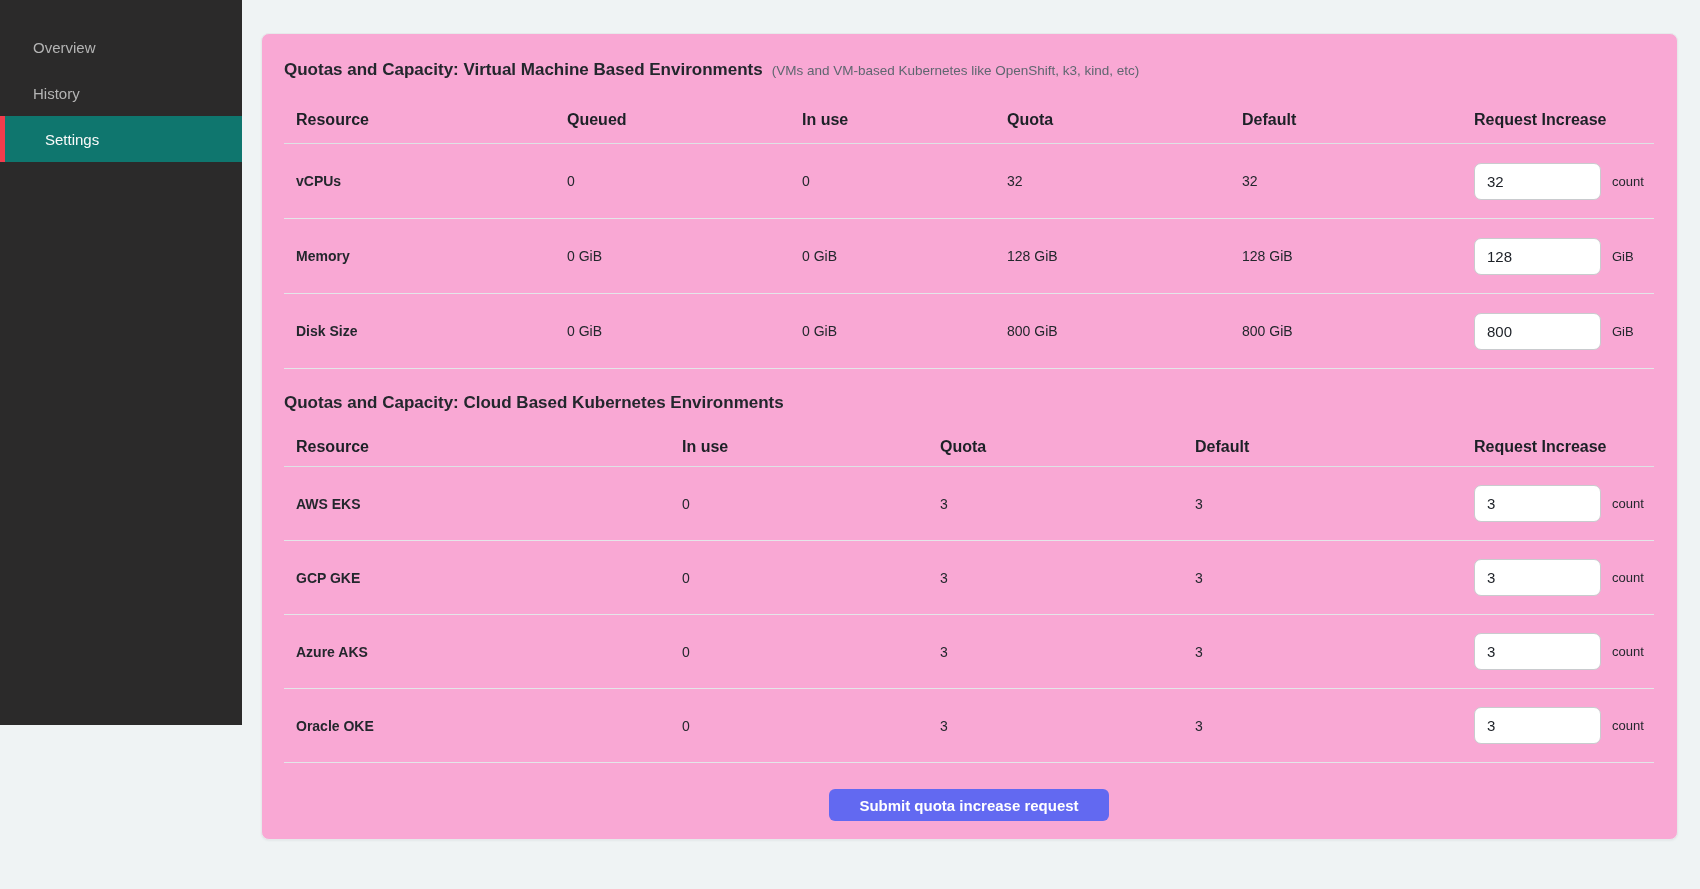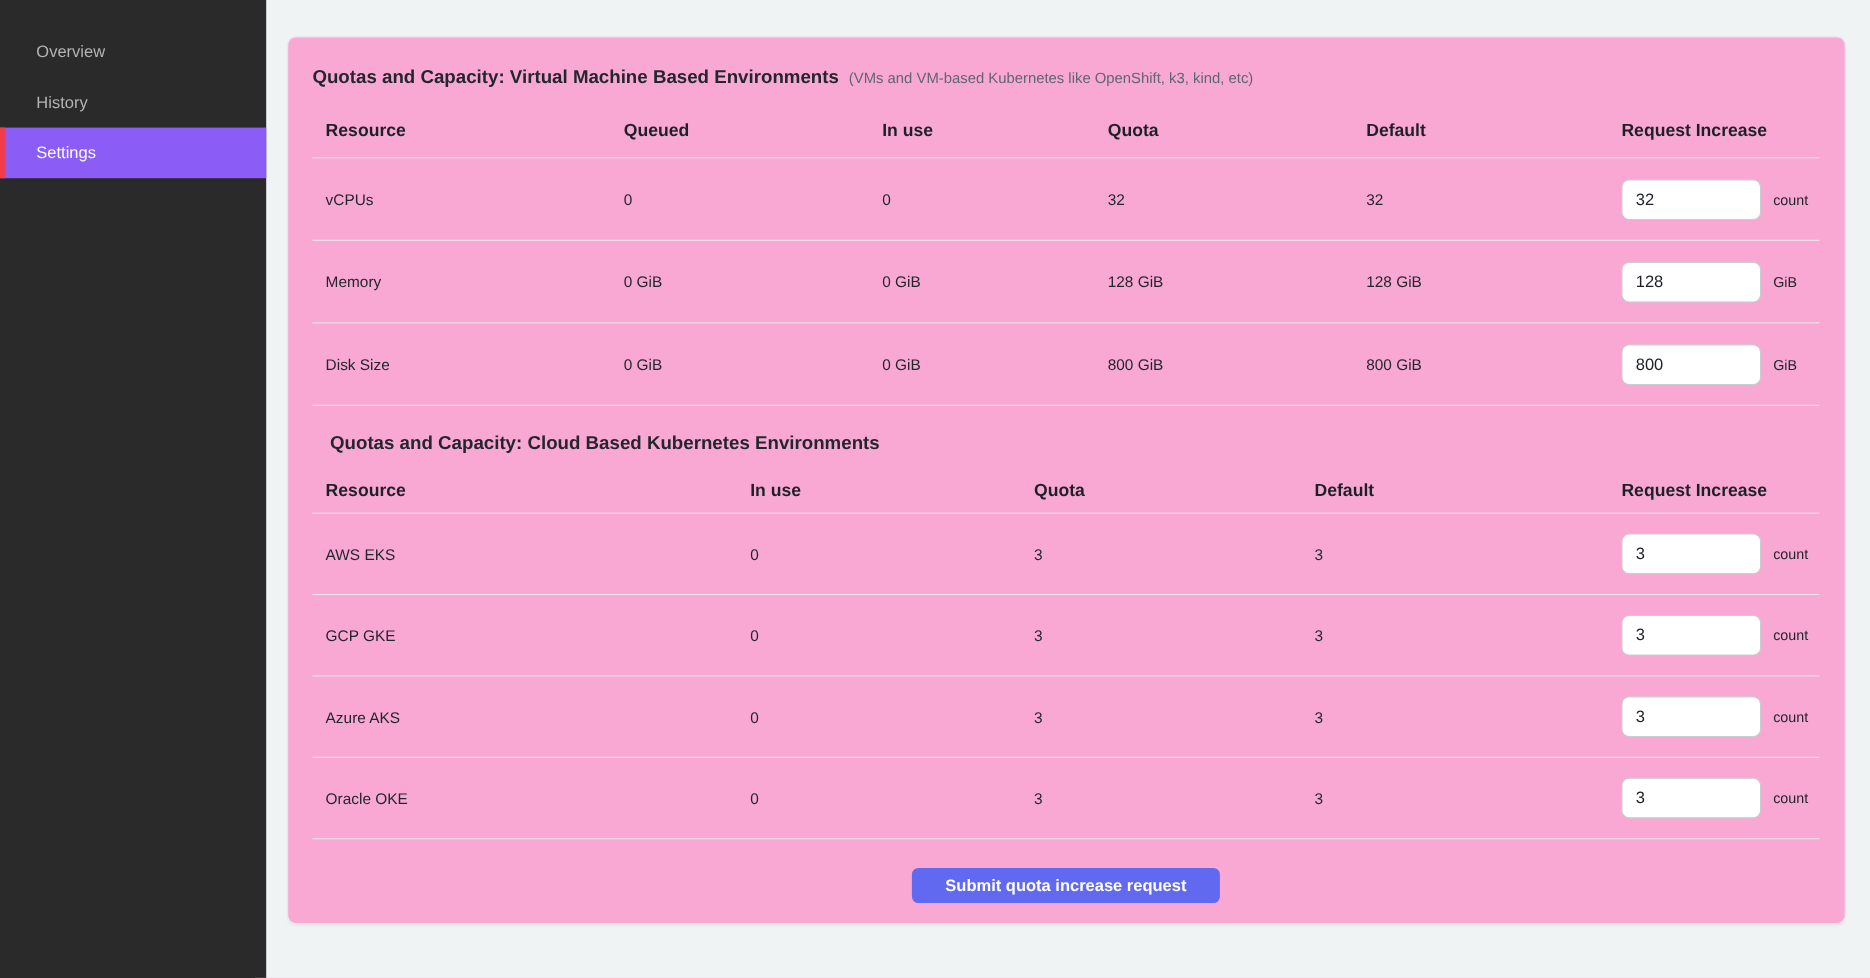--- a/index.html
+++ b/index.html
@@ -9,38 +9,38 @@
     background: #eff3f4;
     color: #23272d;
     overflow: hidden;
     display: flex;
   }
 
   
   .sidebar {
     width: 242px;
     min-width: 242px;
-    height: 889px;
+    height: 725px;
     background: #2b2a2a;
     padding-top: 24px;
   }
   .side-item {
     height: 46px;
     display: flex;
     align-items: center;
     padding-left: 33px;
     color: #b4b4b4;
     font-size: 15px;
     cursor: pointer;
   }
   .side-item.active {
-    background: #8b5cf6;
+    background: #0f766e;
     color: #fafafa;
     border-left: 5px solid #f23c4c;
-    padding-left: 28px;
+    padding-left: 40px;
   }
 
   
   .main {
     flex: 1;
     padding: 17px 22px 19px 19px;
   }
   h1.page-title {
     font-size: 26px;
     line-height: 30px;
@@ -54,21 +54,21 @@
     border: 1px solid #e7e9eb;
     border-radius: 8px;
     box-shadow: 0 1px 2px rgba(20,30,40,0.05);
     height: 807px;
     padding: 0 23px 0 22px;
     overflow: hidden;
   }
 
   .section-head { display: flex; align-items: baseline; }
   .section-head.first { padding: 24px 0 14px; }
-  .section-head.second { padding: 22px 0 12px; margin-left: 16px; }
+  .section-head.second { padding: 22px 0 12px; }
   .section-title {
     font-size: 17px;
     line-height: 24px;
     font-weight: 700;
     color: #23272d;
   }
   .section-subtitle {
     font-size: 13.5px;
     color: #5f6670;
     margin-left: 9px;
@@ -83,21 +83,21 @@
     font-size: 16px;
     font-weight: 700;
     color: #1d2127;
   }
   .cell-resource { padding-left: 12px; }
 
   .trow { border-bottom: 1px solid #e4e6e9; }
   .trow.vm { height: 75px; }
   .trow.cloud { height: 74px; }
   .td { font-size: 14px; color: #23272d; }
-  .td.resource { font-weight: 400; }
+  .td.resource { font-weight: 700; }
 
   .request-cell { display: flex; align-items: center; }
   .qty-input {
     width: 127px;
     height: 37px;
     border: 1px solid #c9cbce;
     border-radius: 7px;
     padding: 0 12px;
     font-size: 15px;
     font-family: "Liberation Sans", sans-serif;

